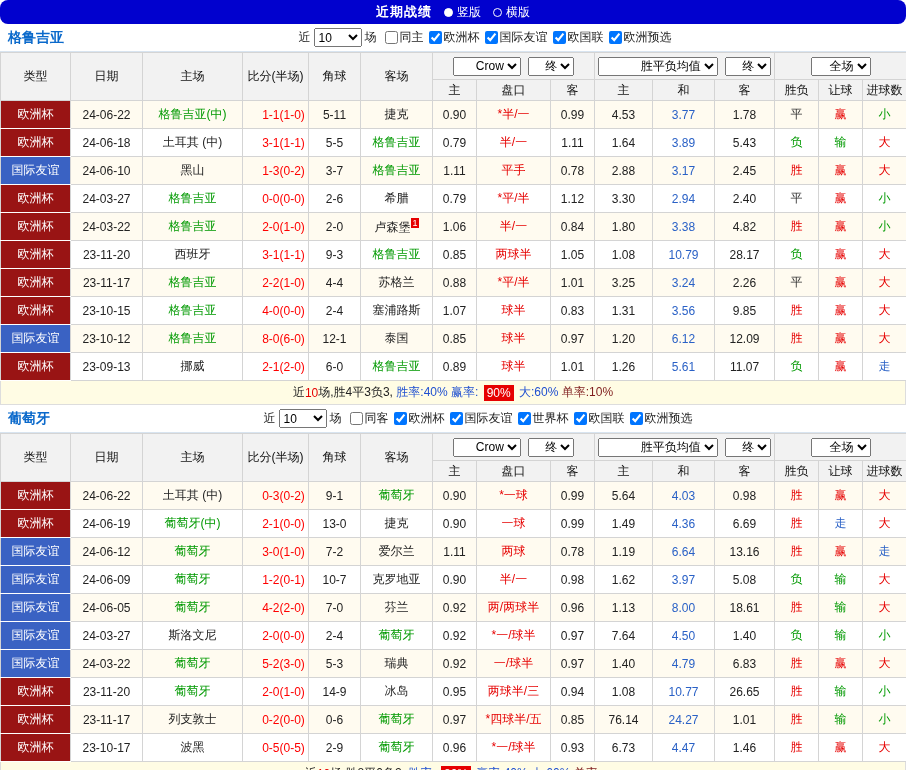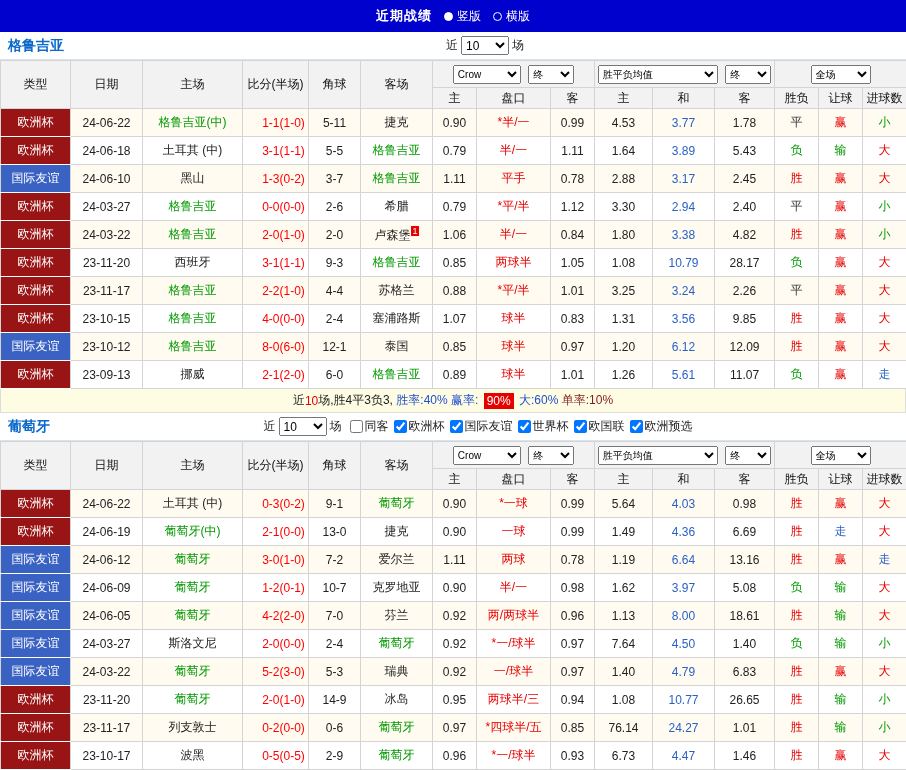--- a/index.html
+++ b/index.html
@@ -1,37 +1,37 @@
 <!DOCTYPE html>
 <html><head>
 <meta charset="utf-8">
 <style>
   html,body{margin:0;padding:0;}
   body{width:906px;background:#fff;font-family:"Liberation Sans","DejaVu Sans",sans-serif;font-size:12px;color:#222;}
   
-  .topbar{height:32px;background:#0101ce;display:flex;align-items:center;justify-content:center;gap:12px;}
+  .topbar{height:24px;background:#0101ce;display:flex;align-items:center;justify-content:center;gap:12px;border-radius:8px;}
   .topbar .title{color:#fff;font-weight:bold;font-size:13px;letter-spacing:1px;}
   .rad{display:inline-flex;align-items:center;gap:4px;color:#fff;cursor:pointer;}
   .radio{width:9px;height:9px;border:1px solid #fff;border-radius:50%;box-sizing:border-box;background:transparent;}
   .radio.sel{background:#fff;}
   
   .section-head{height:27px;display:flex;align-items:center;background:#fff;border-bottom:1px solid #d8e4f0;}
   .team-name{color:#0a69cb;font-weight:bold;font-size:14px;padding-left:8px;}
   .filters{display:flex;align-items:center;margin:0 auto;gap:3px;}
   .filters select{height:19px;font-size:12px;}
   .sel-count{width:48px;}
   .chk{display:inline-flex;align-items:center;margin-left:5px;cursor:pointer;}
   .chk input{width:13px;height:13px;margin:0 2px 0 0;}
   
   table{width:906px;border-collapse:collapse;table-layout:fixed;}
   th,td{border:1px solid #d4d4d4;text-align:center;padding:0;white-space:nowrap;overflow:hidden;}
   thead th{background:#f2f2f2;font-weight:normal;color:#111;}
   tr.h1 th{height:26px;}
   tr.h2 th{height:20px;}
-  thead select{height:19px;font-size:10px;margin:0 2px;vertical-align:middle;}
+  thead select{height:19px;font-size:12px;margin:0 2px;vertical-align:middle;text-align:right;}
   .sel-book{width:68px;}
   .sel-final{width:46px;}
   .sel-avg{width:120px;}
   .sel-scope{width:60px;}
   tbody td{height:27px;}
   tbody tr:nth-child(odd) td{background:#fffbf0;}
   tbody tr:nth-child(even) td{background:#fff;}
   td.comp-e{background:#991414 !important;color:#fff;border-bottom-color:#fff;}
   td.comp-f{background:#3a62c3 !important;color:#fff;border-bottom-color:#fff;}
   .t-green{color:#009900;}
@@ -70,20 +70,21 @@
 <div id="sections">
   <div class="section">
     <div class="section-head">
       <span class="team-name">格鲁吉亚</span>
       <div class="filters">
         <span>近</span>
         <select class="sel-count">
           <option>10</option>
         </select>
         <span>场</span>
+        <span class="checks"><label class="chk"><input type="checkbox" style="">同主</label><label class="chk"><input type="checkbox" checked="" style="">欧洲杯</label><label class="chk"><input type="checkbox" checked="" style="">国际友谊</label><label class="chk"><input type="checkbox" checked="" style="">欧国联</label><label class="chk"><input type="checkbox" checked="" style="">欧洲预选</label></span>
       </div>
     </div>
     <table>
       <colgroup>
         <col style="width:70px">
           <col style="width:72px">
           <col style="width:100px">
           <col style="width:66px">
         <col style="width:52px">
           <col style="width:72px">

